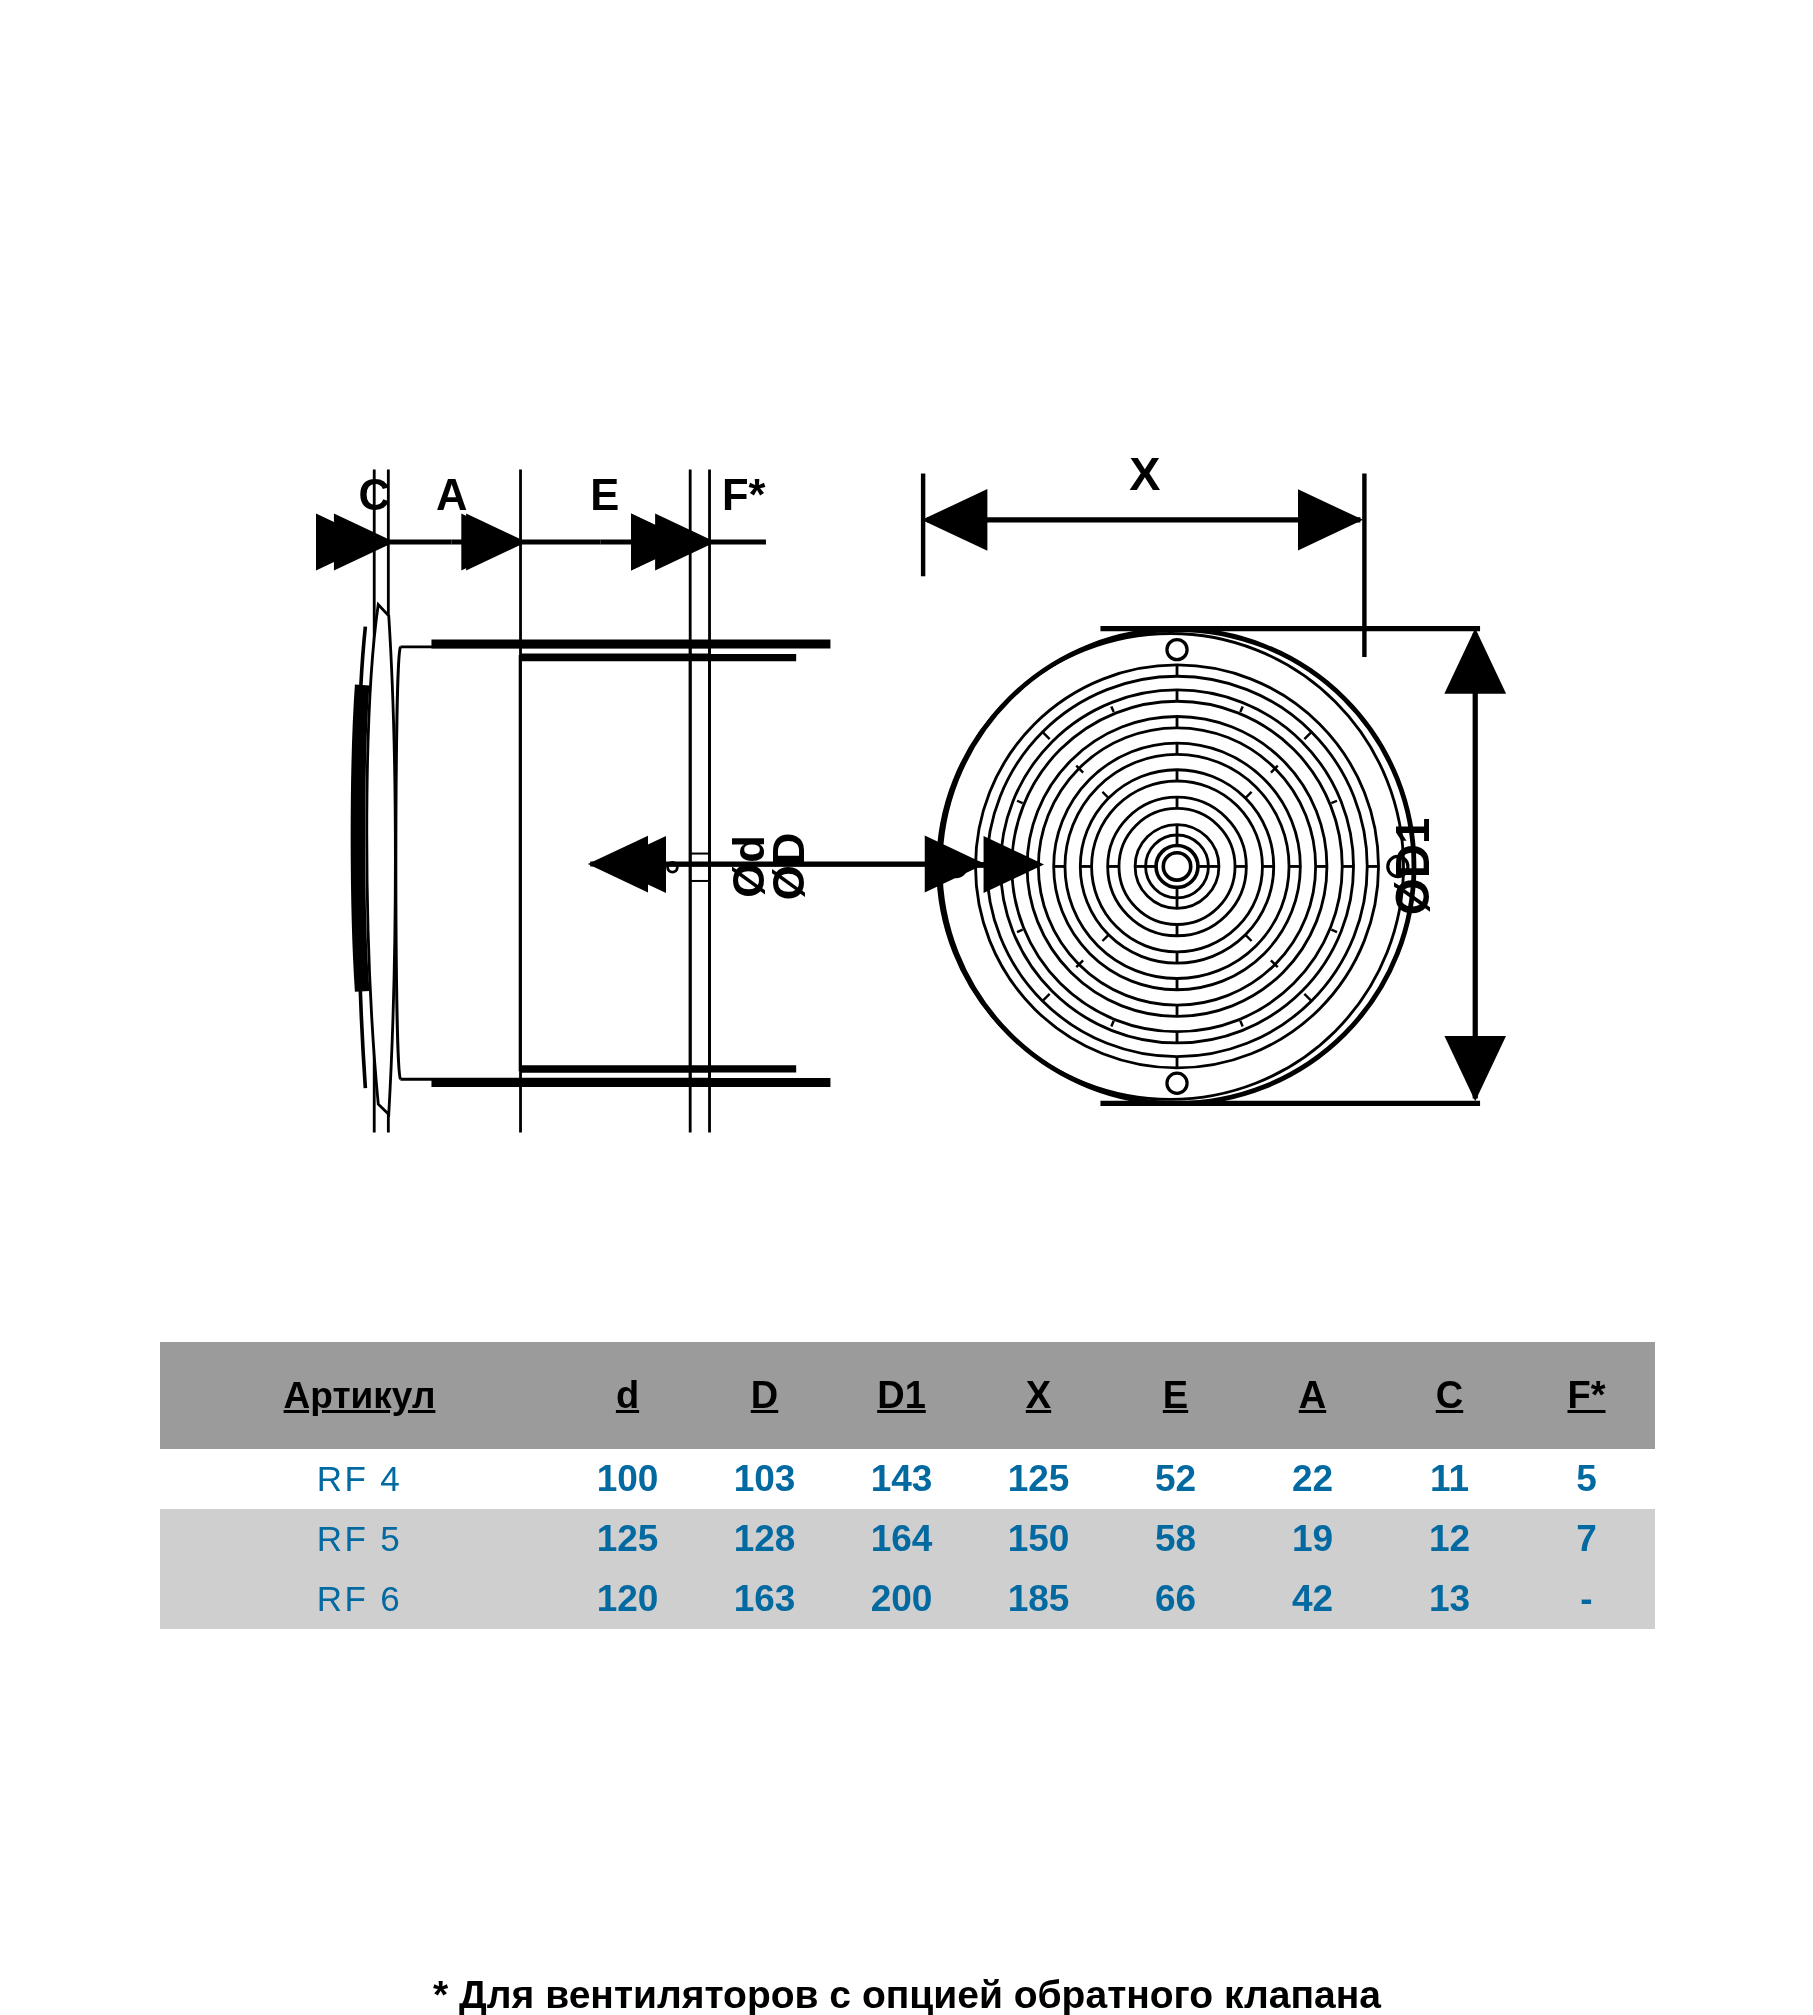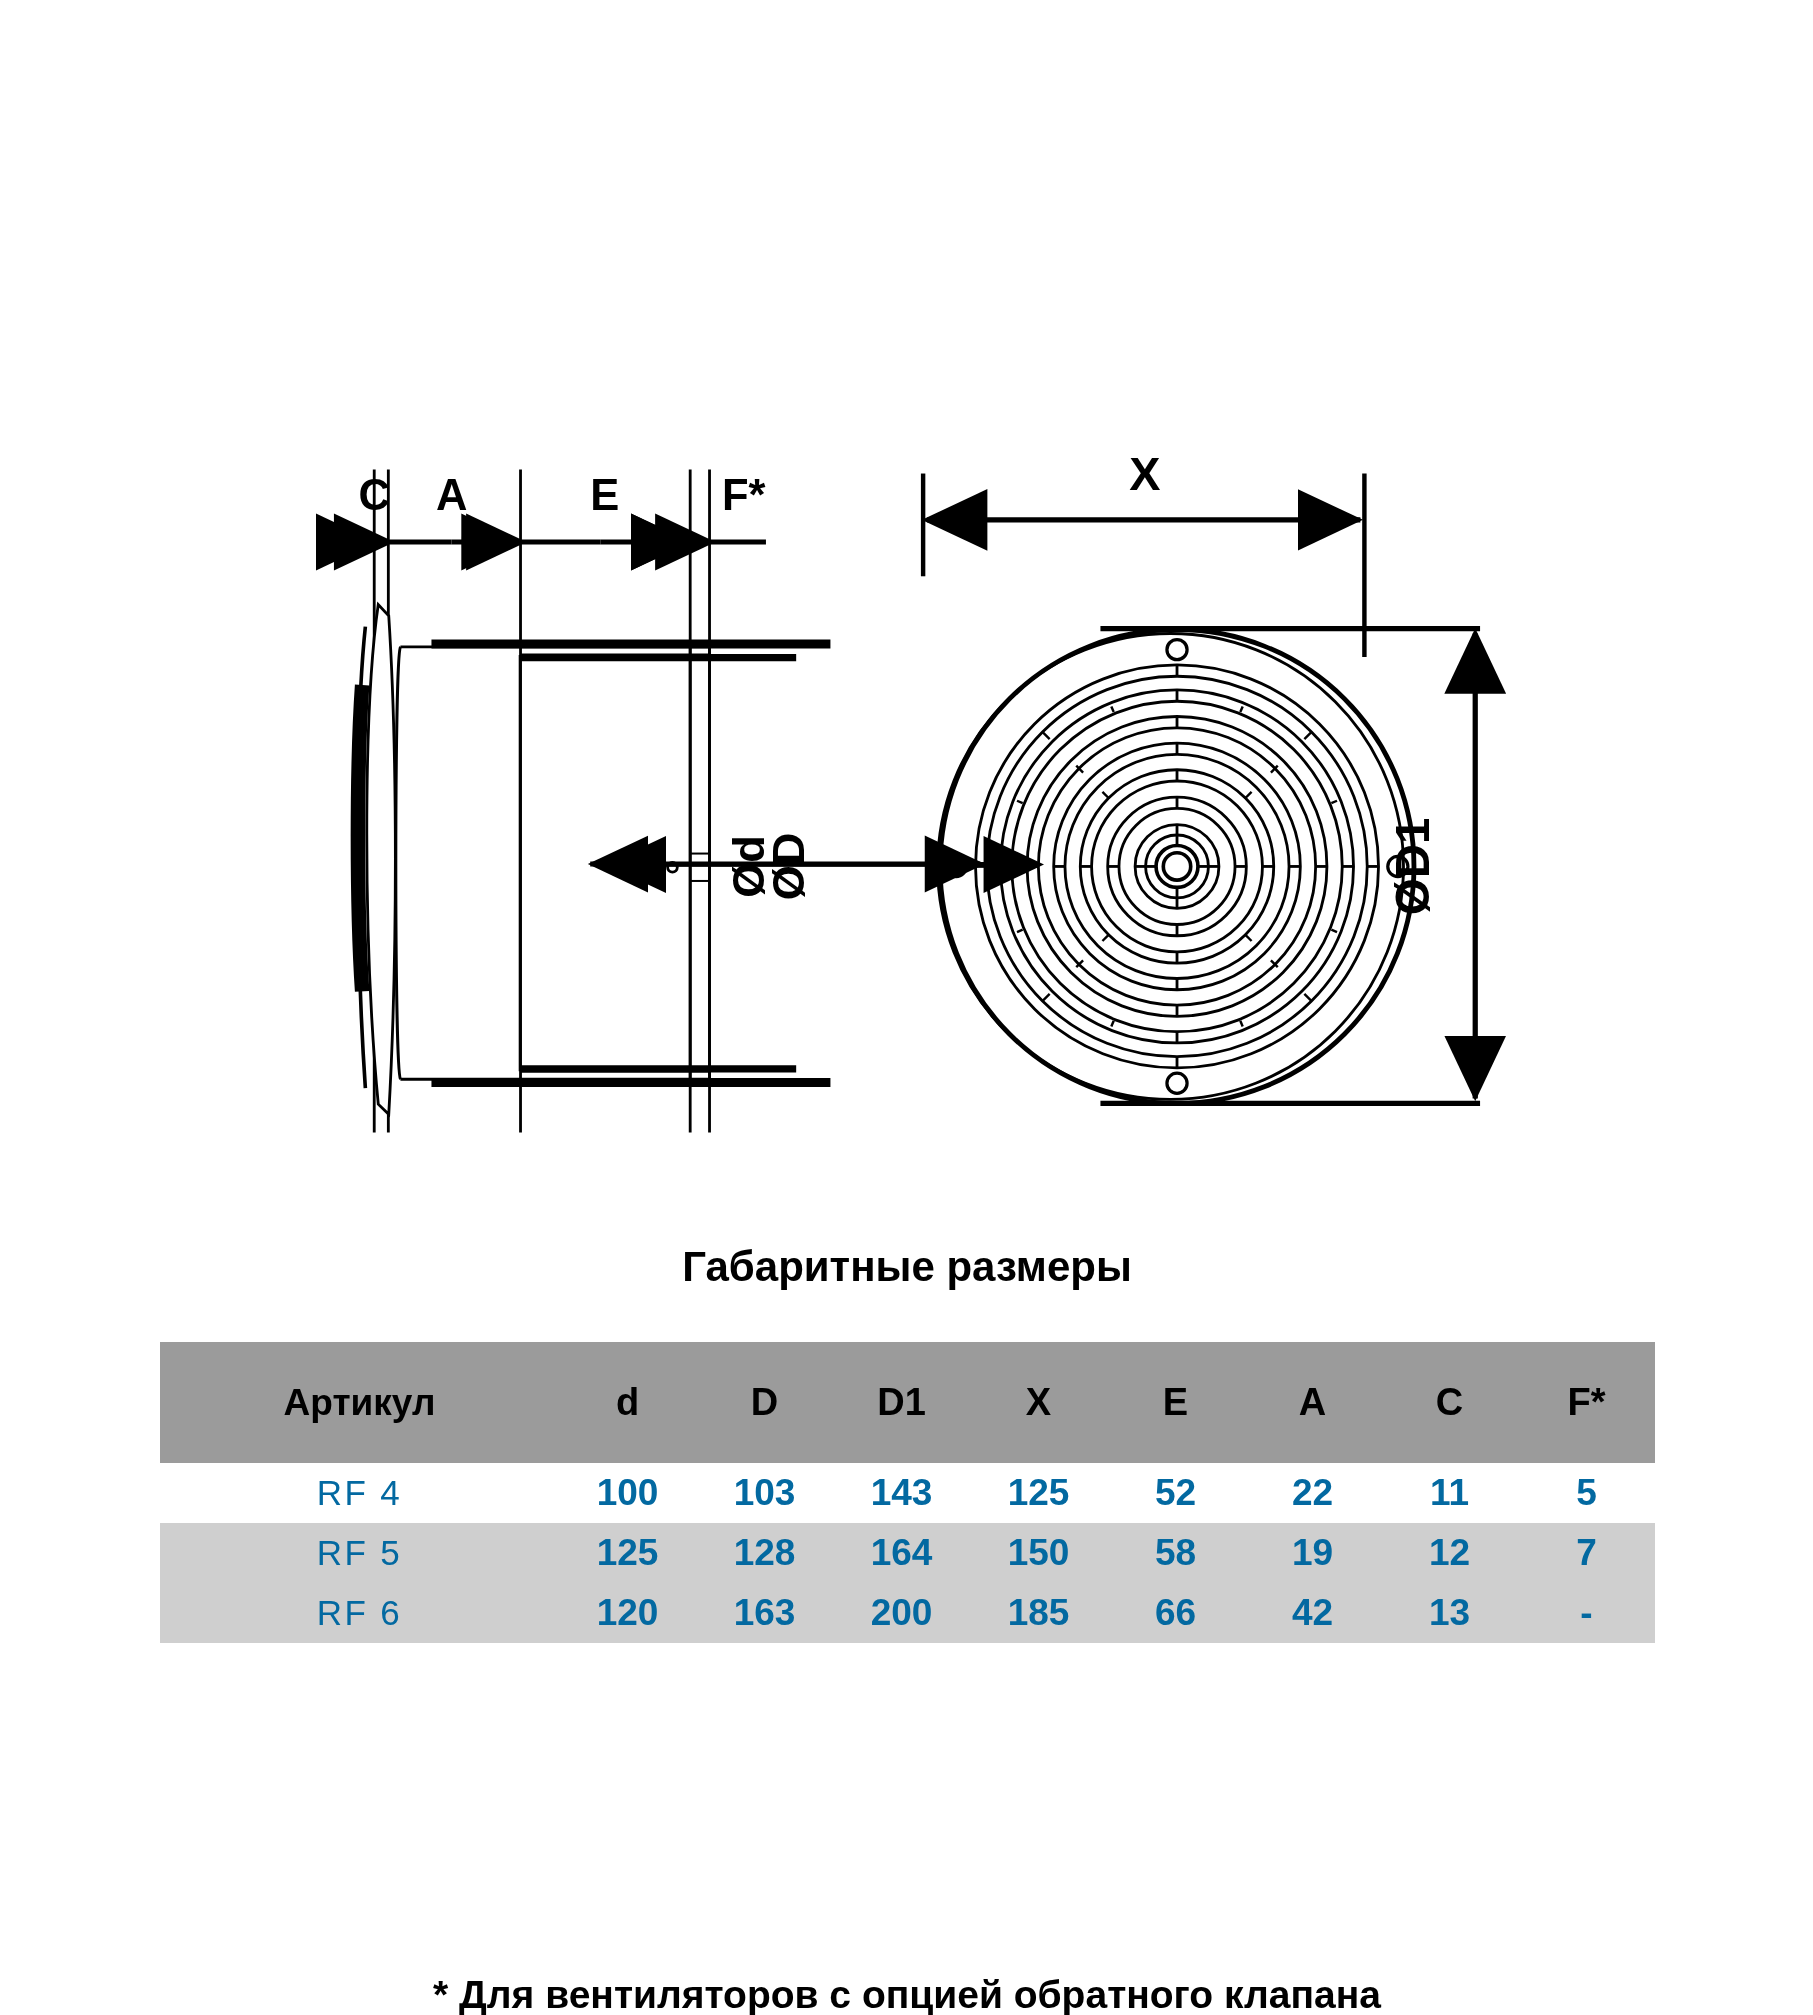--- a/index.html
+++ b/index.html
@@ -44,27 +44,28 @@
     width: 1493px;
     border-collapse: collapse;
     table-layout: fixed;
   }
   #dim-table col.c-art { width: 399px; }
   #dim-table col.c-num { width: 137px; }
 
   #dim-table thead th {
     background: #9b9b9b;
     color: #000;
-    height: 121px;
+    height: 107px;
     font-size: 38px;
     font-weight: bold;
     text-align: center;
     vertical-align: middle;
     padding: 0;
     border: 0;
+    text-decoration: underline;
   }
   #dim-table thead th.art-head {
     font-size: 37px;
   }
   #dim-table tbody td {
     height: 60px;
     padding: 0;
     border: 0;
     text-align: center;
     vertical-align: middle;
@@ -286,21 +287,20 @@
             <circle cx="0" cy="-538" r="25"></circle>
             <circle cx="0" cy="538" r="25"></circle>
             <circle cx="-548" cy="0" r="25"></circle>
             <circle cx="548" cy="0" r="25"></circle>
           </g>
         </g>
       </g>
     </svg>
   </div>
 
-  <div id="table-title">Габаритные размеры</div>
 
   <table id="dim-table">
     <colgroup>
       <col class="c-art">
         <col class="c-num">
         <col class="c-num">
         <col class="c-num">
         <col class="c-num">
       <col class="c-num">
         <col class="c-num">

